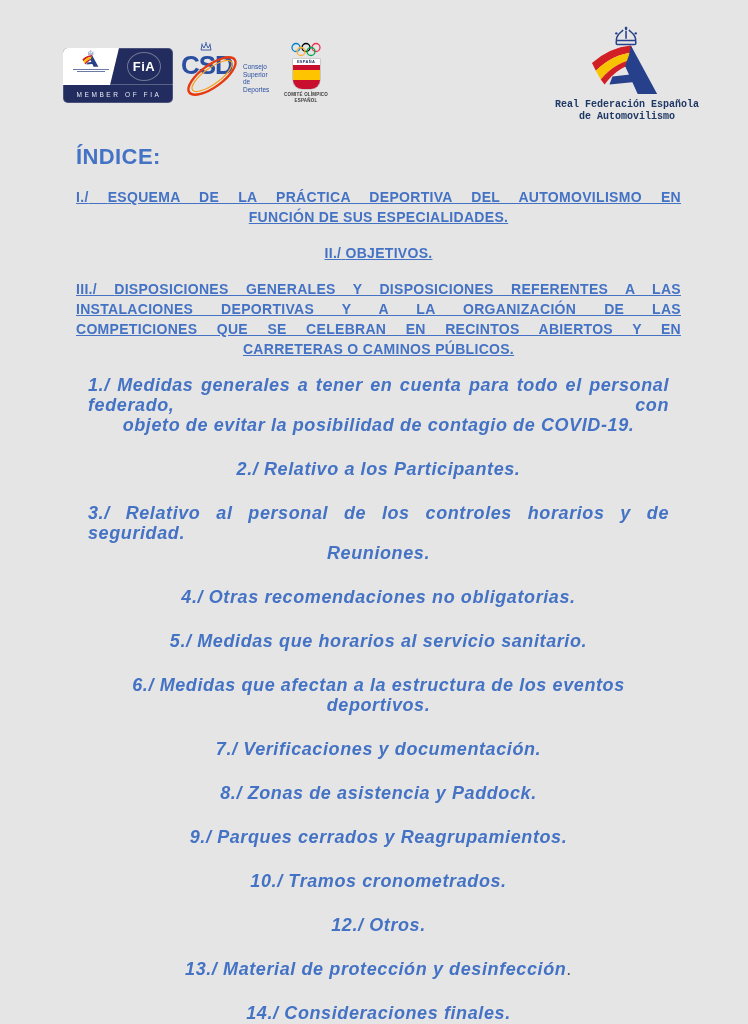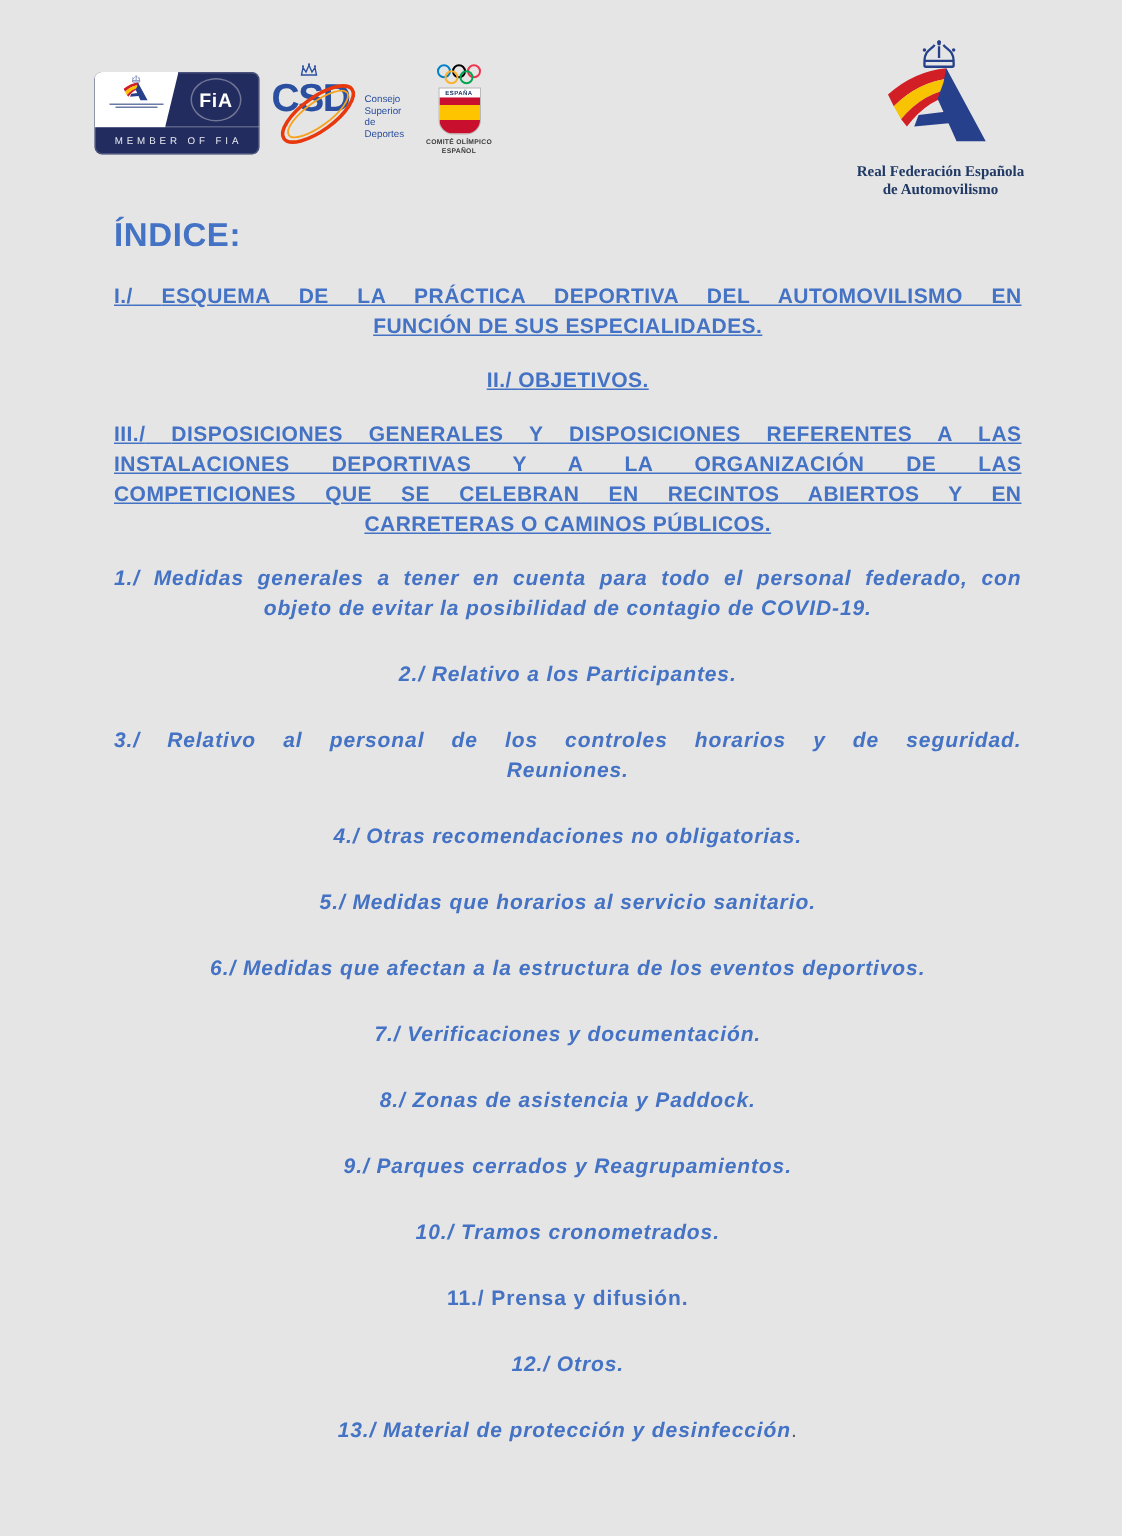--- a/index.html
+++ b/index.html
@@ -43,28 +43,28 @@
               font-weight:bold;letter-spacing:.3px;}
   .coe-red1{height:5px;background:#C8102E;}
   .coe-yellow{height:10px;background:#FFC400;}
   .coe-red2{height:9px;background:#C8102E;}
   .coe-caption{margin-top:3px;color:#3A3A3A;font-size:4.5px;line-height:5.5px;font-weight:bold;
                letter-spacing:.2px;}
 
   
   .rfeda{position:absolute;left:548px;top:26px;width:158px;text-align:center;}
   .rfeda svg{display:block;margin:0 auto;}
-  .rfeda-caption{margin-top:11px;font-family:Liberation Serif, serif;font-weight:bold;
+  .rfeda-caption{margin-top:1px;font-family:Liberation Mono, monospace;font-weight:bold;
                  font-size:10px;line-height:11.5px;color:#1F3864;}
 
   
   .content{position:absolute;left:76px;top:146px;width:605px;color:#4472C4;font-weight:bold;}
   .toc-title{font-size:22px;line-height:21px;margin:0 0 20px;letter-spacing:.4px;}
   .section{font-size:14px;line-height:20px;margin:0 0 16px;letter-spacing:.3px;text-decoration:underline;}
-  .item{font-size:14px;line-height:20px;margin:0 0 24px;font-style:italic;letter-spacing:.6px;}
+  .item{font-size:18px;line-height:20px;margin:0 12px 24px;font-style:italic;letter-spacing:.6px;}
   .item.upright{font-style:normal;}
   .line{display:block;text-align:center;}
   .jfull{text-align:justify;text-align-last:justify;-moz-text-align-last:justify;}
   .suffix{color:#595959;font-style:normal;font-weight:normal;}
 </style>
 </head>
 <body>
 
 <svg width="0" height="0" style="position:absolute">
   <defs>
@@ -215,27 +215,27 @@
     </div>
 
     <div class="item">
       <span class="line"><span>9./</span> <span>Parques cerrados y Reagrupamientos.</span></span>
     </div>
 
     <div class="item">
       <span class="line"><span>10./</span> <span>Tramos cronometrados.</span></span>
     </div>
 
-    <div class="item upright">
-      <span class="line"><span>11./</span> <span>Prensa y difusión.</span></span>
-    </div>
 
     <div class="item">
       <span class="line"><span>12./</span> <span>Otros.</span></span>
     </div>
 
     <div class="item">
       <span class="line"><span>13./</span> <span>Material de protección y desinfección</span><span class="suffix">.</span></span>
     </div>
 
+    <div class="item">
+      <span class="line"><span>14./</span> <span>Consideraciones finales.</span></span>
+    </div>
   </div>
 
 </div>
 
 </body></html>

